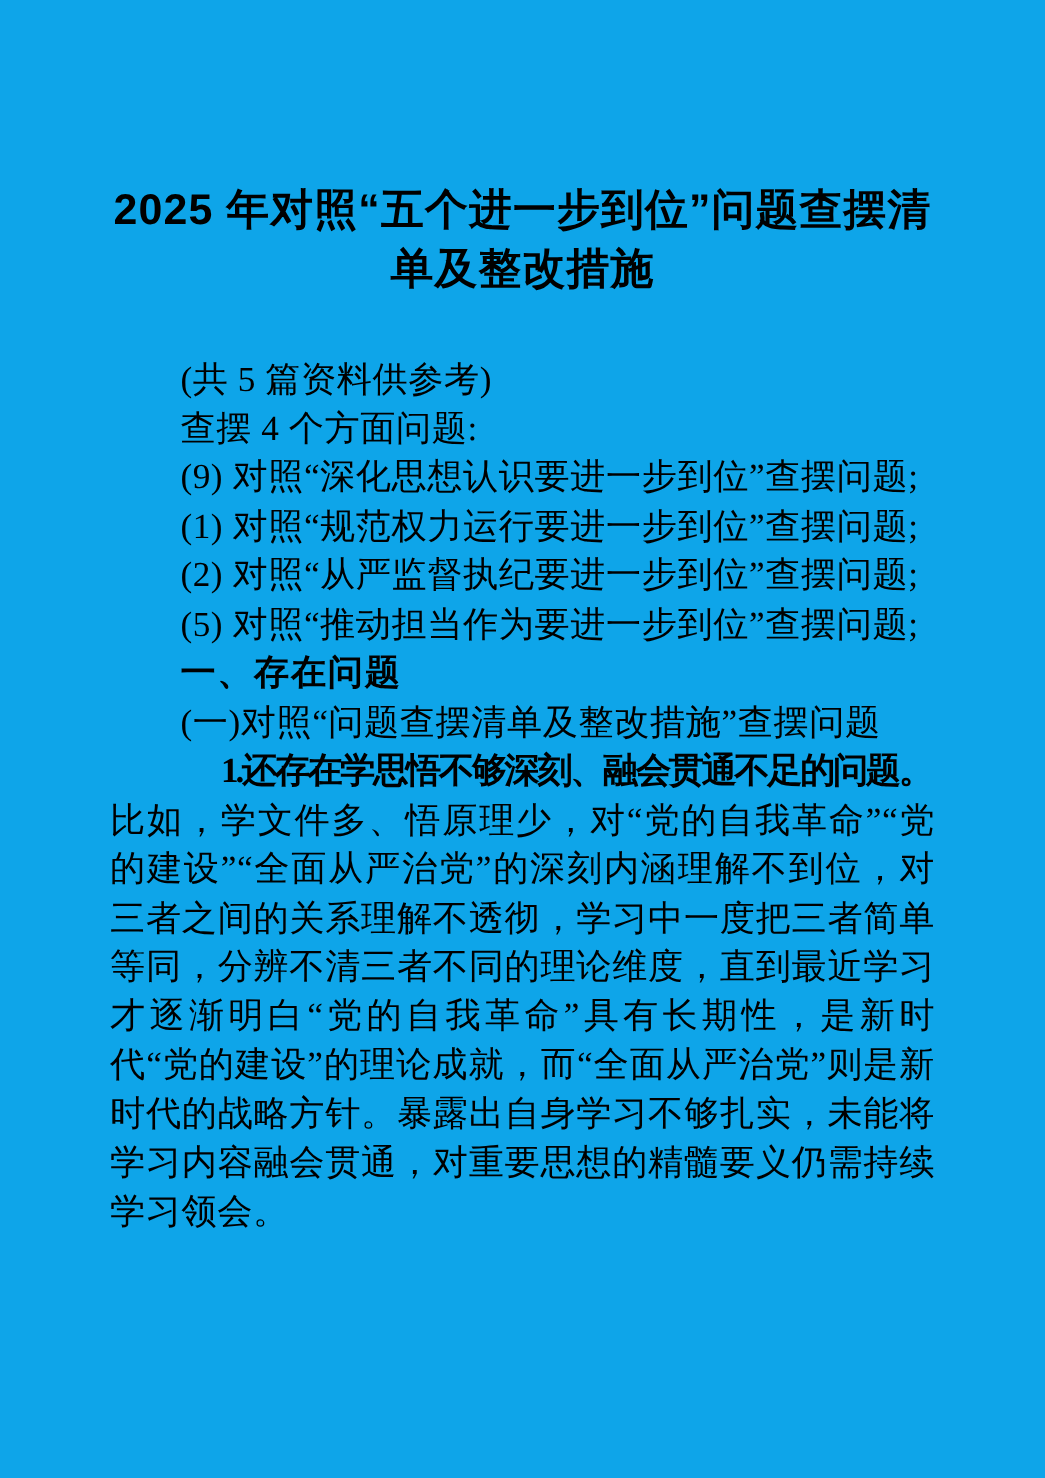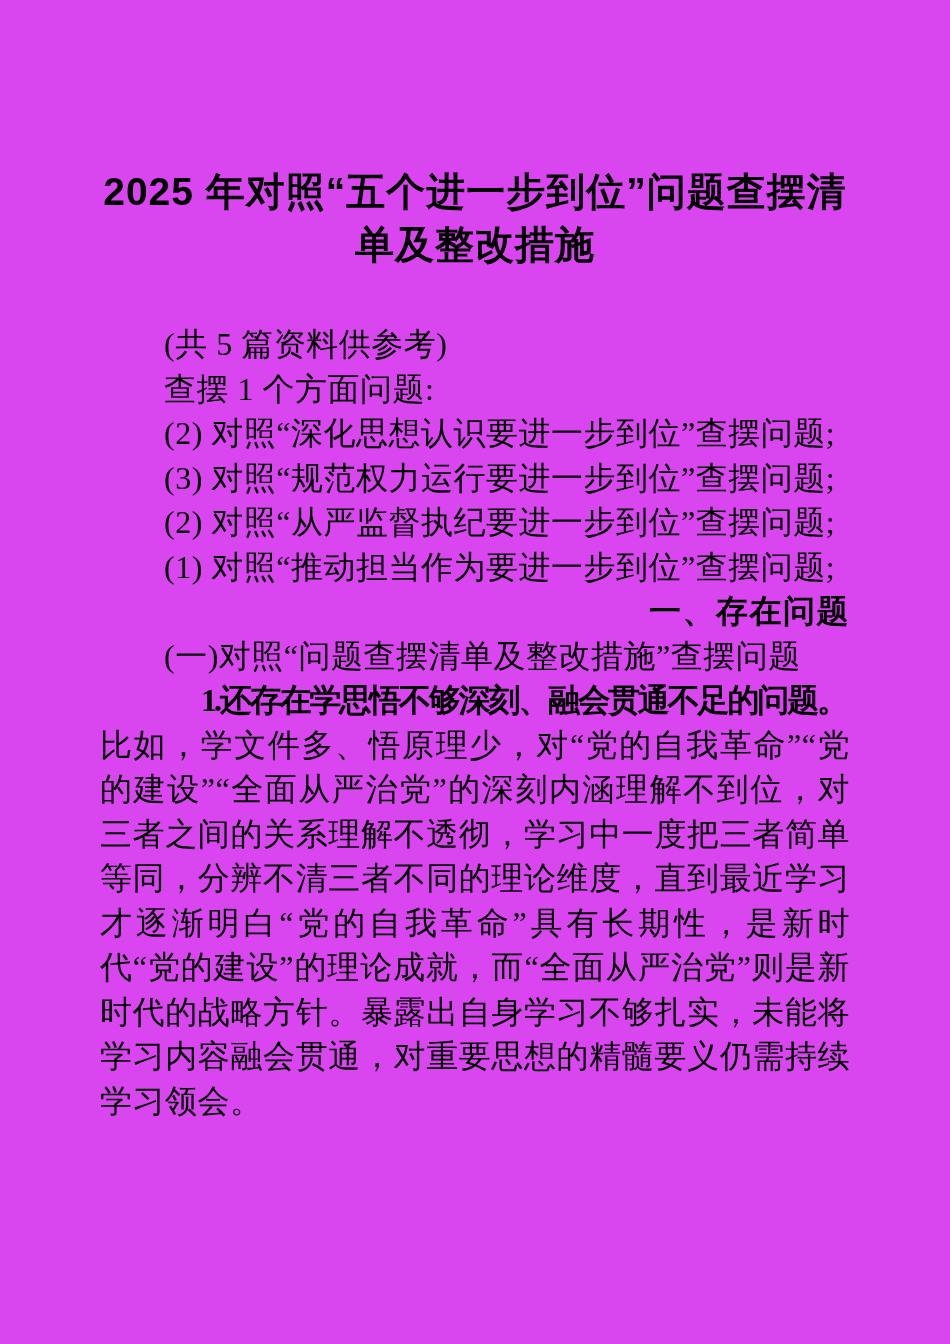--- a/index.html
+++ b/index.html
@@ -5,21 +5,21 @@
   html, body {
     margin: 0;
     padding: 0;
     background: #ffffff;
   }
   .page {
     position: relative;
     width: 950px;
     height: 1344px;
     margin: 0 auto;
-    background: #d946ef;
+    background: #0ea5e9;
     color: #000000;
     box-sizing: border-box;
     padding: 165px 100px 0 100px;
     overflow: hidden;
   }
   .doc-title {
     margin: 0;
     font-family: "Liberation Sans", "DejaVu Sans", sans-serif;
     font-weight: 700;
     font-size: 39px;
@@ -38,21 +38,20 @@
   }
   .doc-body p {
     margin: 0;
     text-indent: 2em;
     white-space: normal;
   }
   .section-heading {
     font-family: "Liberation Sans", "DejaVu Sans", sans-serif;
     font-weight: 700;
     letter-spacing: 1.5px;
-    text-align: right;
   }
   .para {
     text-align: justify;
   }
   .para .lead {
     font-weight: 700;
     letter-spacing: -3px;
     padding-right: 4px;
     margin-left: 37px;
   }
@@ -61,30 +60,30 @@
 <body>
 
 <div class="page">
 
   <h1 class="doc-title">2025 年对照“五个进一步到位”问题查摆清单及整改措施</h1>
 
   <div class="doc-body">
 
     <p>(共 5 篇资料供参考)</p>
 
-    <p>查摆 1 个方面问题:</p>
+    <p>查摆 4 个方面问题:</p>
 
-    <p>(2) 对照“深化思想认识要进一步到位”查摆问题;</p>
+    <p>(9) 对照“深化思想认识要进一步到位”查摆问题;</p>
 
 
-    <p>(3) 对照“规范权力运行要进一步到位”查摆问题;</p>
+    <p>(1) 对照“规范权力运行要进一步到位”查摆问题;</p>
 
     <p>(2) 对照“从严监督执纪要进一步到位”查摆问题;</p>
 
-    <p>(1) 对照“推动担当作为要进一步到位”查摆问题;</p>
+    <p>(5) 对照“推动担当作为要进一步到位”查摆问题;</p>
 
     <p class="section-heading">一、存在问题</p>
 
     <p>(一)对照“问题查摆清单及整改措施”查摆问题</p>
 
     <p class="para"><span class="lead">1.还存在学思悟不够深刻、融会贯通不足的问题。</span><span>比如，学文件多、悟原理少，对“党的自我革命”“党的建设”“全面从严治党”的深刻内涵理解不到位，对三者之间的关系理解不透彻，学习中一度把三者简单等同，分辨不清三者不同的理论维度，直到最近学习才逐渐明白“党的自我革命”具有长期性，是新时代“党的建设”的理论成就，而“全面从严治党”则是新时代的战略方针。暴露出自身学习不够扎实，未能将学习内容融会贯通，对重要思想的精髓要义仍需持续学习领会。</span></p>
 
   </div>
 </div>
 

